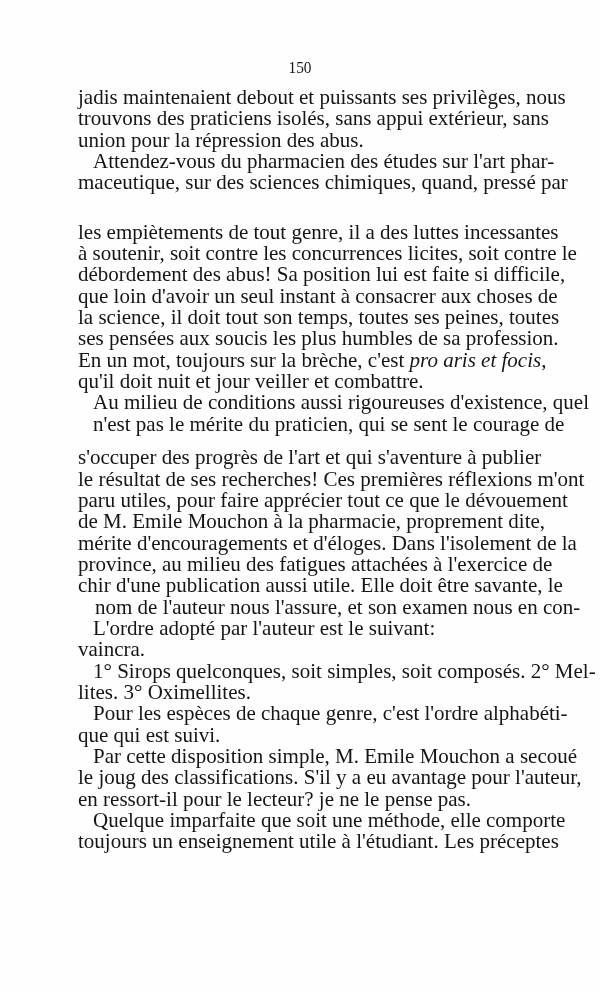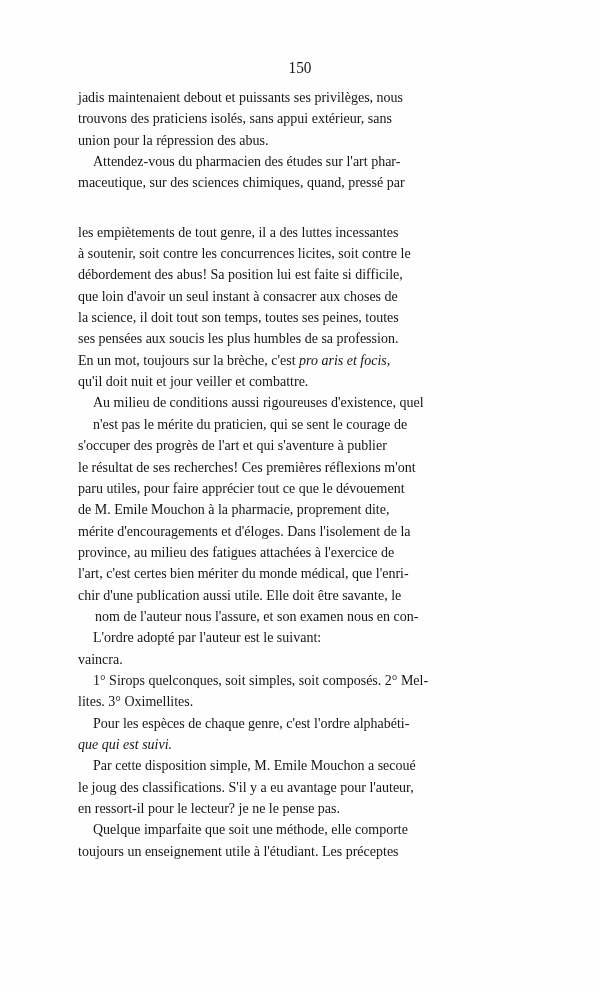--- a/index.html
+++ b/index.html
@@ -4,21 +4,21 @@
 <style>
   html, body { margin: 0; padding: 0; background: #fefefe; }
   body { width: 600px; height: 992px; position: relative; overflow: hidden; }
   .page-number {
     position: absolute; top: 58px; left: 0; width: 600px; text-align: center;
     font-family: "Liberation Serif", serif; font-size: 17px; color: #1a1a1a;
     transform: scaleX(0.9);
   }
   .text-block {
     position: absolute; top: 87px; left: 78px; width: 433px;
-    font-family: "Liberation Serif", serif; font-size: 14px; line-height: 21.35px;
+    font-family: "Liberation Serif", serif; font-size: 21px; line-height: 21.35px;
     color: #151515;
   }
   .line {
     display: block; white-space: nowrap; text-align: justify; text-align-last: justify;
     height: 21.35px; overflow: visible;
   }
   .line.last { text-align-last: left; }
   .line.indent { padding-left: 15px; }
   em { font-style: italic; }
 </style>
@@ -35,33 +35,32 @@
     <div class="line" style="text-align: left; text-align-last: left; word-spacing: 0px; margin-top: 28px;"><span>les empiètements de tout genre, il a des luttes incessantes</span></div>
     <div class="line" style="text-align: left; text-align-last: left; word-spacing: 0px;"><span>à soutenir, soit contre les concurrences licites, soit contre le</span></div>
     <div class="line" style="text-align: left; text-align-last: left; word-spacing: 0px;"><span>débordement des abus! Sa position lui est faite si difficile,</span></div>
     <div class="line" style="text-align: left; text-align-last: left; word-spacing: 0px;"><span>que loin d'avoir un seul instant à consacrer aux choses de</span></div>
     <div class="line" style="text-align: left; text-align-last: left; word-spacing: 0px;"><span>la science, il doit tout son temps, toutes ses peines, toutes</span></div>
     <div class="line" style="text-align: left; text-align-last: left; word-spacing: 0px;"><span>ses pensées aux soucis les plus humbles de sa profession.</span></div>
     <div class="line" style="text-align: left; text-align-last: left; word-spacing: 0px;"><span>En un mot, toujours sur la brèche, c'est </span><em>pro aris et focis</em><span>,</span></div>
     <div class="line last" style="text-align: left; text-align-last: left;"><span>qu'il doit nuit et jour veiller et combattre.</span></div>
     <div class="line indent" style="text-align: left; text-align-last: left; word-spacing: 0px;"><span>Au milieu de conditions aussi rigoureuses d'existence, quel</span></div>
     <div class="line" style="text-align: left; text-align-last: left; word-spacing: 0px; margin-left: 15px;"><span>n'est pas le mérite du praticien, qui se sent le courage de</span></div>
-    <div class="line" style="text-align: center; text-align-last: left; word-spacing: 0px;"><span>s'occuper des progrès de l'art et qui s'aventure à publier</span></div>
+    <div class="line" style="text-align: center; text-align-last: left; word-spacing: 0px; margin-top: 12px;"><span>s'occuper des progrès de l'art et qui s'aventure à publier</span></div>
     <div class="line" style="text-align: left; text-align-last: left; word-spacing: 0px;"><span>le résultat de ses recherches! Ces premières réflexions m'ont</span></div>
     <div class="line" style="text-align: left; text-align-last: left; word-spacing: 0px;"><span>paru utiles, pour faire apprécier tout ce que le dévouement</span></div>
     <div class="line" style="text-align: left; text-align-last: left; word-spacing: 0px;"><span>de M. Emile Mouchon à la pharmacie, proprement dite,</span></div>
     <div class="line" style="text-align: left; text-align-last: left; word-spacing: 0px;"><span>mérite d'encouragements et d'éloges. Dans l'isolement de la</span></div>
     <div class="line" style="text-align: left; text-align-last: left; word-spacing: 0px;"><span>province, au milieu des fatigues attachées à l'exercice de</span></div>
-    <div class="line" style="text-align: left; text-align-last: left; word-spacing: 0px;"><span>l'art, c'est certes bien mériter du monde médical, que l'enri-</span></div>
     <div class="line" style="text-align: left; text-align-last: left; word-spacing: 0px;"><span>chir d'une publication aussi utile. Elle doit être savante, le</span></div>
     <div class="line" style="text-align: left; text-align-last: left; word-spacing: 0px; margin-left: 17px;"><span>nom de l'auteur nous l'assure, et son examen nous en con-</span></div>
     <div class="line indent last" style="text-align: left; text-align-last: left;"><span>L'ordre adopté par l'auteur est le suivant:</span></div>
     <div class="line last" style="text-align: left; text-align-last: left;"><span>vaincra.</span></div>
     <div class="line indent" style="text-align: left; text-align-last: left; word-spacing: 0px;"><span>1° Sirops quelconques, soit simples, soit composés. 2° Mel-</span></div>
     <div class="line last" style="text-align: left; text-align-last: left;"><span>lites. 3° Oximellites.</span></div>
     <div class="line indent" style="text-align: left; text-align-last: left; word-spacing: 0px;"><span>Pour les espèces de chaque genre, c'est l'ordre alphabéti-</span></div>
-    <div class="line last" style="text-align: center; text-align-last: left; font-style: italic;"><span>que qui est suivi.</span></div>
+    <div class="line last" style="text-align: center; text-align-last: left;"><span>que qui est suivi.</span></div>
     <div class="line indent" style="text-align: left; text-align-last: left; word-spacing: 0px;"><span>Par cette disposition simple, M. Emile Mouchon a secoué</span></div>
     <div class="line" style="text-align: left; text-align-last: left; word-spacing: 0px;"><span>le joug des classifications. S'il y a eu avantage pour l'auteur,</span></div>
     <div class="line last" style="text-align: left; text-align-last: left;"><span>en ressort-il pour le lecteur? je ne le pense pas.</span></div>
     <div class="line indent" style="text-align: left; text-align-last: left; word-spacing: 0px;"><span>Quelque imparfaite que soit une méthode, elle comporte</span></div>
     <div class="line" style="text-align: left; text-align-last: left; word-spacing: 0px;"><span>toujours un enseignement utile à l'étudiant. Les préceptes</span></div>
   </div>
 
 </body></html>

